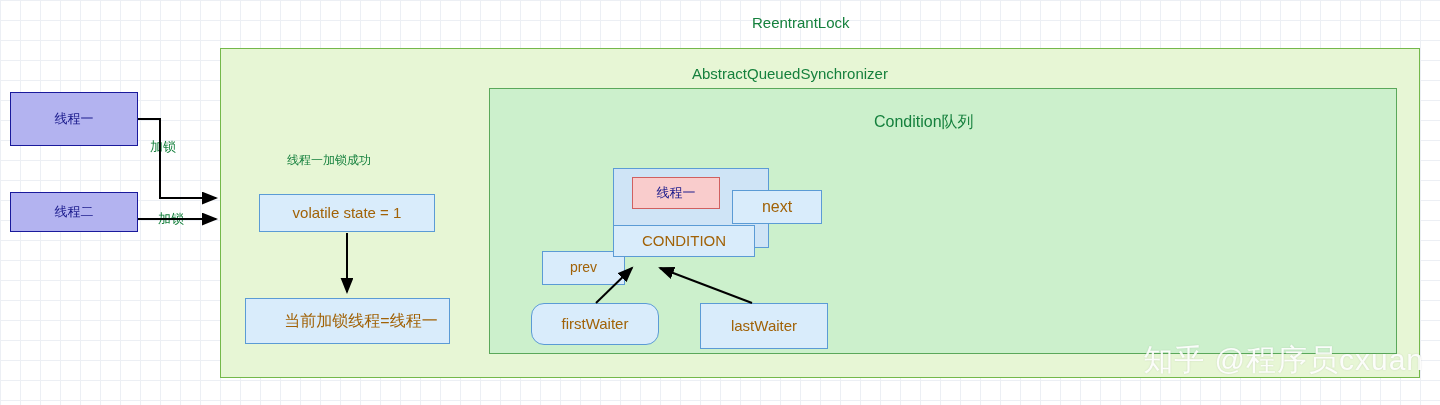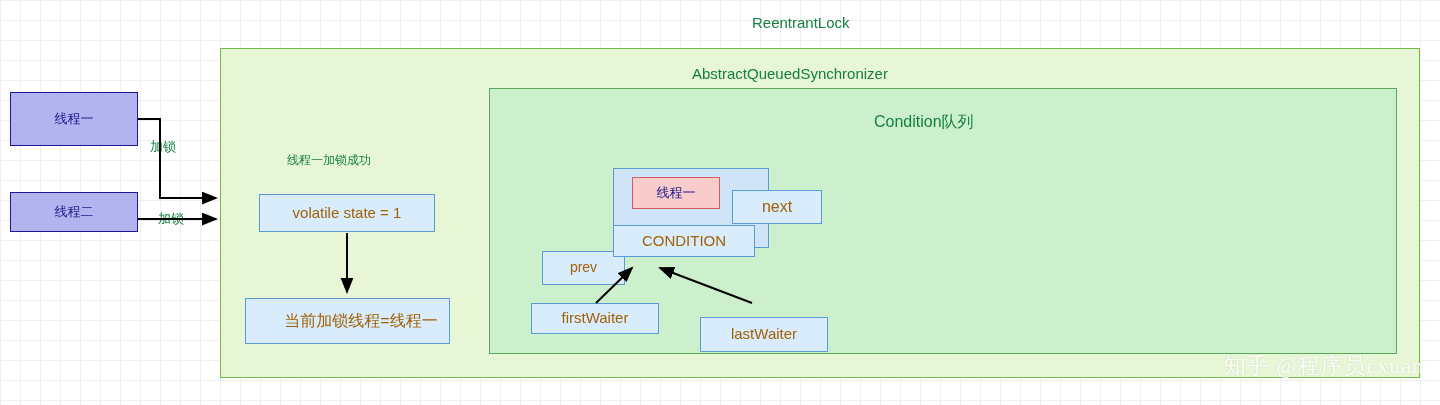--- a/index.html
+++ b/index.html
@@ -94,43 +94,43 @@
   #prev-box { left: 542px; top: 207px; width: 83px; height: 34px; font-size: 14px; margin-top: 44px; }
   #next-box { left: 732px; top: 190px; width: 90px; height: 34px; font-size: 16px; }
   #thread-one-red-box {
     left: 632px; top: 177px; width: 88px; height: 32px;
     background: #f9cccc;
     border: 1.5px solid #d06060;
     color: #1a1a8c;
     font-size: 13px;
   }
   #condition-node-box { left: 613px; top: 225px; width: 142px; height: 32px; font-size: 15px; }
-  #first-waiter-box { left: 531px; top: 303px; width: 128px; height: 31px; font-size: 15px; }
-  #last-waiter-box { left: 700px; top: 303px; width: 128px; height: 35px; font-size: 15px; margin-top: 14px; }
+  #first-waiter-box { left: 531px; top: 303px; width: 128px; height: 42px; font-size: 15px; border-radius: 13px; }
+  #last-waiter-box { left: 700px; top: 303px; width: 128px; height: 46px; font-size: 15px; }
 
   
   #lock-label-one { left: 150px; top: 138px; font-size: 13px; }
   #lock-label-two { left: 158px; top: 210px; font-size: 13px; }
   #thread-one-success-label { left: 287px; top: 152px; font-size: 12px; }
 
   
   #connectors {
     position: absolute;
     left: 0; top: 0;
     width: 1440px; height: 405px;
     pointer-events: none;
   }
 
   
   #watermark {
     position: absolute;
     right: 16px; bottom: 24px;
-    font-size: 22px;
+    font-size: 30px;
     color: rgba(255,255,255,0.92);
-    font-family: Liberation Serif, serif;
+    font-family: Liberation Sans, sans-serif;
     text-shadow: 0 0 2px rgba(0,0,0,0.12);
     white-space: nowrap;
     letter-spacing: 1px;
   }
 </style>
 </head>
 <body>
 
 <div id="grid-bg"></div>
 

